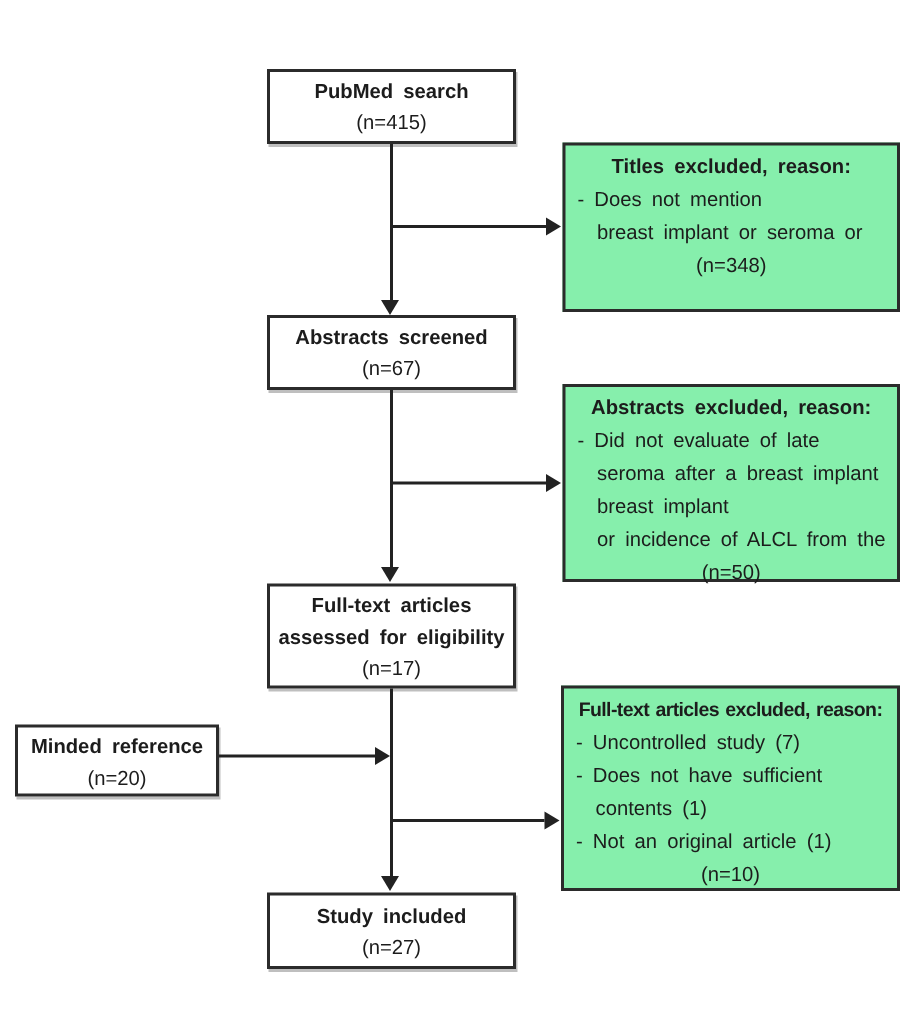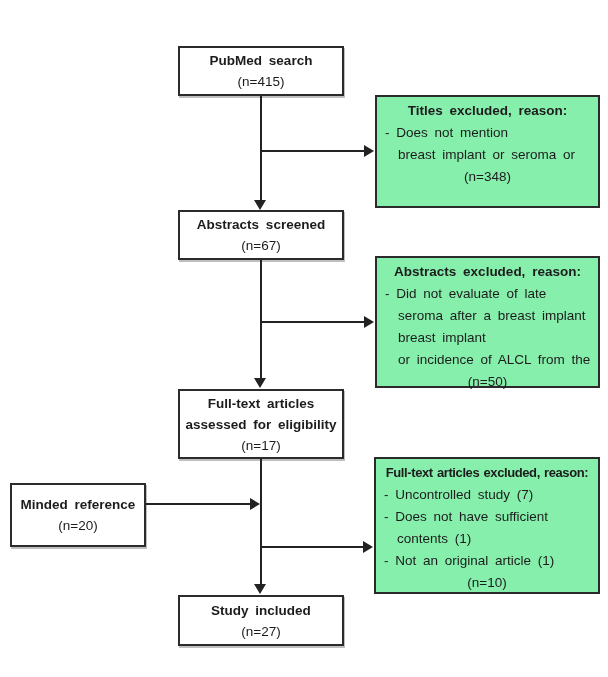--- a/index.html
+++ b/index.html
@@ -117,21 +117,21 @@
 
   <div class="sbox" style="left:374px; top:457px; width:226px; height:137px;">
     <div class="stitle tight">Full-text articles excluded, reason:</div>
     <div class="sline">- Uncontrolled study (7)</div>
     <div class="sline">- Does not have sufficient</div>
     <div class="sline cont">contents (1)</div>
     <div class="sline">- Not an original article (1)</div>
     <div class="scount">(n=10)</div>
   </div>
 
-  <div class="cbox" style="left:10px; top:483px; width:136px; height:64px;">
+  <div class="cbox" style="left:10px; top:483px; width:136px; height:48px;justify-content:flex-end;">
     <div class="ctitle">Minded reference</div>
     <div class="ccount">(n=20)</div>
   </div>
 
   <div class="cbox" style="left:178px; top:595px; width:166px; height:51px;">
     <div class="ctitle">Study included</div>
     <div class="ccount">(n=27)</div>
   </div>
 
   <div class="vline" style="left:260px; top:96px; height:105px;"></div>

